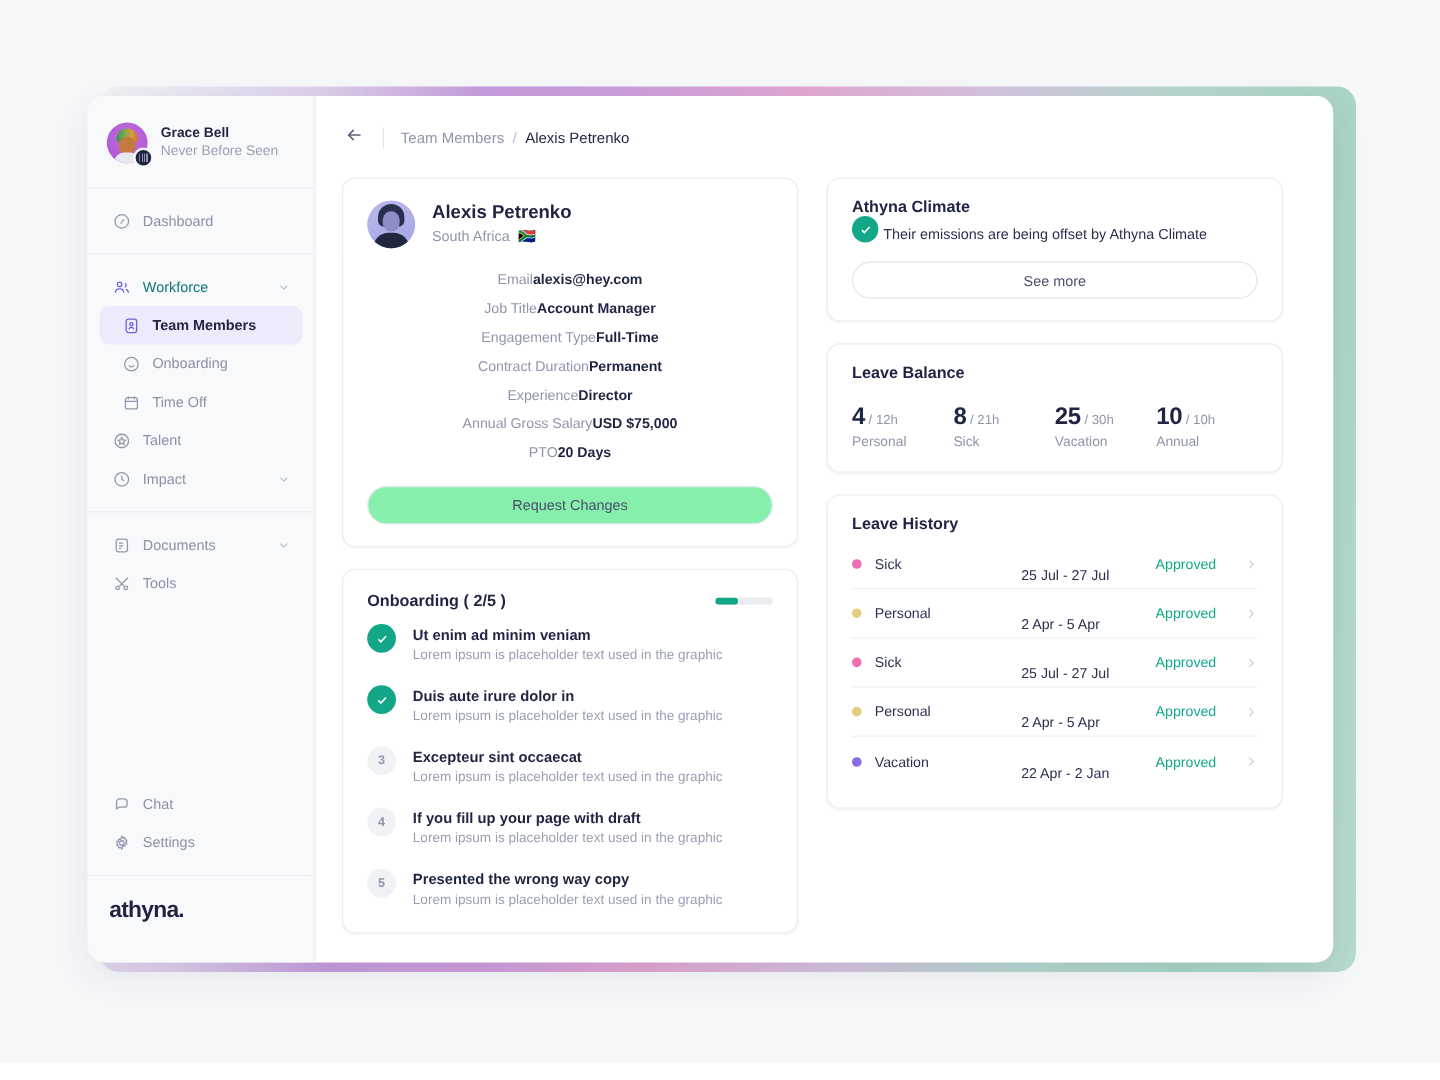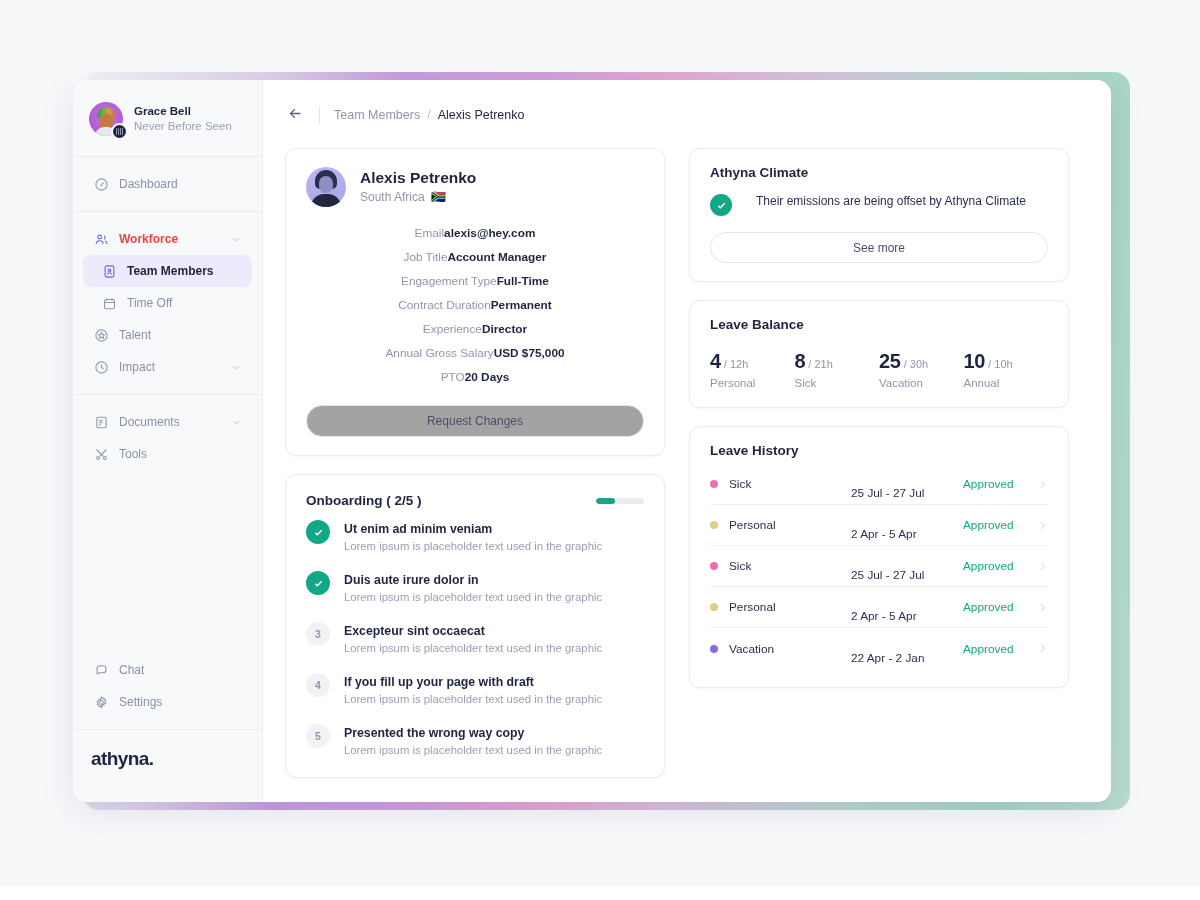--- a/index.html
+++ b/index.html
@@ -111,21 +111,21 @@
   .nav-divider { height:1px; background:#ecedf2; margin: 0; }
 
   .nav-item {
     display: flex; align-items: center; gap: 10px;
     height: 32px; padding: 0 10px;
     border-radius: 8px;
     font-size: 12px; color: #8b90a6;
     cursor: pointer; position: relative;
   }
   .nav-item .label { flex: 1; }
-  .nav-item.strong { color: #ef4444; font-weight: 700; }
+  .nav-item.strong { color: #0f766e; font-weight: 400; }
   .nav-item.active {
     background: #eceafb; color: #1f2442; font-weight: 700;
   }
   .nav-item.active .ico { color: #6b63d6; }
   .nav-item.sub { padding-left: 18px; }
   .ico { width: 16px; height: 16px; flex: 0 0 16px; color: #9297ad; display:flex; align-items:center; justify-content:center; }
   .ico svg { width:15px; height:15px; display:block; }
   .chev { width: 11px; height: 11px; color:#b4b8c8; display:flex;align-items:center;justify-content:center; }
   .chev svg { width:11px; height:11px; }
 
@@ -183,21 +183,21 @@
     display:flex; justify-content:center; align-items:center;
     height: 24px; font-size: 11.8px;
   }
   .kv .k { color:#9095ab; }
   .kv .v { color:#1f2442; font-weight:700; }
 
   .btn-outline {
     display:flex; align-items:center; justify-content:center;
     height: 32px; margin: 12px 20px 18px 20px;
     border:1px solid #e5e6ec; border-radius: 17px;
-    font-size: 12px; color:#4a4f69; cursor:pointer; background:#a3a3a3;
+    font-size: 12px; color:#4a4f69; cursor:pointer; background:#86efac;
   }
 
   
   .ob-head {
     display:flex; align-items:center; justify-content:space-between;
     padding: 18px 20px 8px 20px;
   }
   .ob-title { font-size: 13.5px; font-weight:700; color:#1f2442; }
   .ob-progress { width: 48px; height: 6px; border-radius:3px; background:#ebecf0; overflow:hidden; }
   .ob-progress span { display:block; height:100%; background:#12a887; border-radius:3px; }
@@ -219,21 +219,21 @@
     background:#cfe8e0;
   }
   .step:last-child .connector { display:none; }
   .step-text { padding-top: 1px; }
   .step-title { font-size: 12.3px; font-weight:700; color:#1f2442; line-height:17px; }
   .step-desc { font-size: 11.3px; color:#9b9fb3; line-height:17px; }
 
   
   .card-pad { padding: 16px 20px 18px 20px; }
   .card-title { font-size: 13.5px; font-weight:700; color:#1f2442; }
-  .climate-row { display:flex; align-items:flex-start; gap:24px; margin-top: 14px; }
+  .climate-row { display:flex; align-items:flex-end; gap:4px; }
   .check-circle {
     width:22px; height:22px; flex:0 0 22px; border-radius:50%;
     background:#12a887; color:#fff; display:flex; align-items:center; justify-content:center;
   }
   .check-circle svg { width:11px; height:11px; }
   .climate-text { font-size: 12px; color:#2b3050; }
   .btn-see {
     display:flex; align-items:center; justify-content:center;
     height: 31px; margin-top: 16px;
     border:1px solid #e5e6ec; border-radius: 16px;
@@ -329,20 +329,30 @@
             <span class="ico">
               <svg viewBox="0 0 24 24" fill="none" stroke="currentColor" stroke-width="1.7">
                   <rect x="5" y="3" width="14" height="18" rx="3"></rect>
                   <circle cx="12" cy="10" r="2.1"></circle>
                   <path d="M8.6 16.5c.6-1.6 1.9-2.4 3.4-2.4s2.8.8 3.4 2.4"></path>
                 </svg>
             </span>
             <span class="label">Team Members</span>
           </div>
 
+          <div class="nav-item sub">
+            <span class="ico">
+              <svg viewBox="0 0 24 24" fill="none" stroke="currentColor" stroke-width="1.7">
+                  <circle cx="12" cy="12" r="9"></circle>
+                  <path d="M8.5 13.5c.9 1.3 2.1 2 3.5 2s2.6-.7 3.5-2"></path>
+                  <path d="M8.8 9.3h.01M15.2 9.3h.01"></path>
+                </svg>
+            </span>
+            <span class="label">Onboarding</span>
+          </div>
 
           <div class="nav-item sub">
             <span class="ico">
               <svg viewBox="0 0 24 24" fill="none" stroke="currentColor" stroke-width="1.7">
                   <rect x="4" y="5.5" width="16" height="15" rx="3"></rect>
                   <path d="M8 3.5v4M16 3.5v4M4 10.5h16"></path>
                 </svg>
             </span>
             <span class="label">Time Off</span>
           </div>

